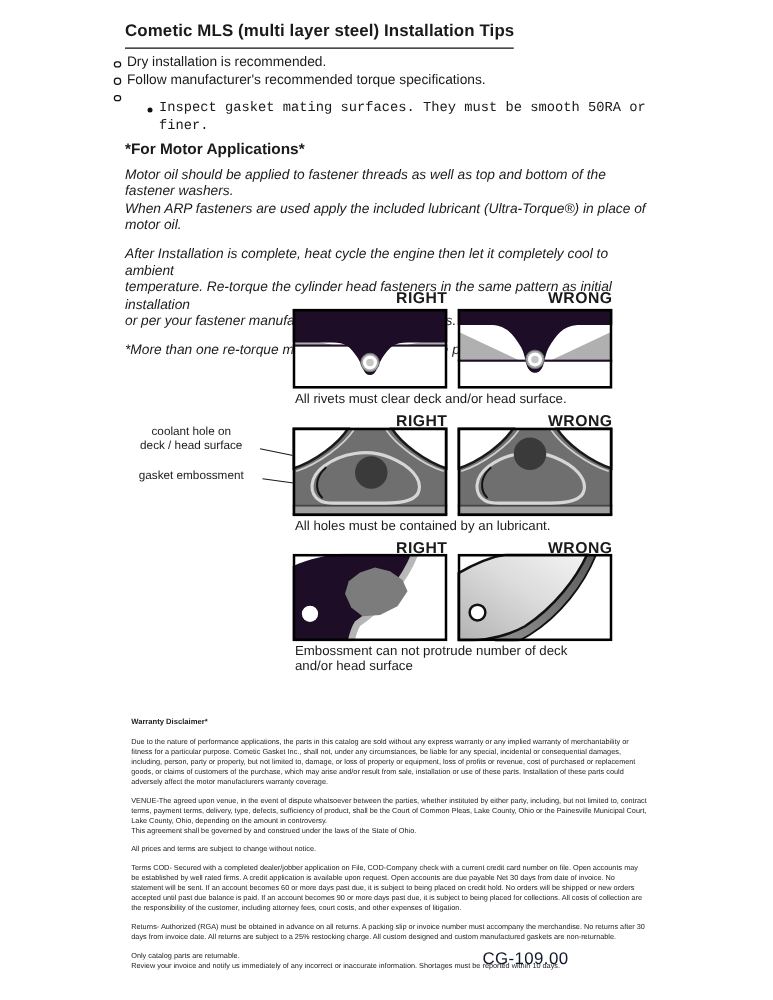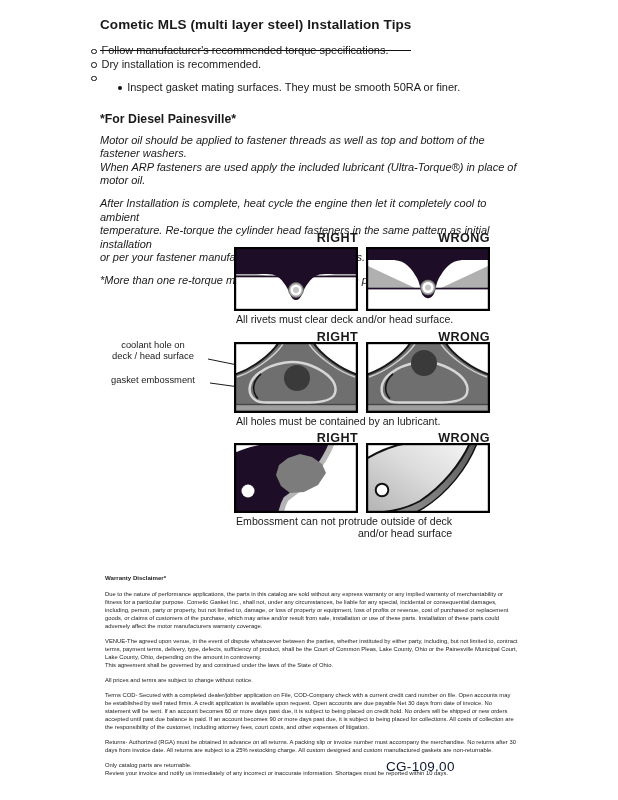--- a/index.html
+++ b/index.html
@@ -5,71 +5,71 @@
   html,body{margin:0;padding:0;}
   body{
     width:618px;height:800px;background:#ffffff;position:relative;overflow:hidden;
     font-family:"Liberation Sans", sans-serif;color:#1a1a1a;
     -webkit-font-smoothing:antialiased;
   }
   .abs{position:absolute;}
   
   .doc-title{
     left:100px;top:17px;font-size:13.5px;font-weight:bold;
-    border-bottom:1.6px solid #111;padding-bottom:18px;letter-spacing:.1px;
+    border-bottom:1.6px solid #111;padding-bottom:6px;letter-spacing:.1px;
   }
   
   .bullets{left:91px;top:44px;font-size:11px;line-height:13.5px;width:440px;}
   .b-row{display:flex;align-items:flex-start;}
-  .b-row.lvl2{margin-left:27px;}
+  .b-row.lvl2{margin-left:27px;font-family:Liberation Mono, monospace;}
   .marker{flex:0 0 auto;margin:4.5px 5px 0 0;}
   .marker.open{width:3.5px;height:3.5px;border:1.1px solid #111;border-radius:50%;background:#fff;}
   .marker.solid{width:4.2px;height:4.2px;border-radius:50%;background:#111;margin-top:5px;}
   
   .diesel{left:100px;top:113px;width:420px;font-size:11px;line-height:13.6px;}
   .diesel h2{font-size:12.3px;font-weight:bold;margin:0 0 7px 0;}
   .diesel p{margin:0 0 9px 0;white-space:pre-line;font-style:italic;}
   .diesel .note{margin-top:0;}
   
   .dg-header{font-size:12.6px;font-weight:bold;letter-spacing:.4px;width:124px;text-align:right;}
   .panel{width:124px;display:block;}
-  .caption{font-size:10.6px;line-height:11.5px;white-space:pre-line;text-align:right;}
+  .caption{font-size:10.6px;line-height:11.5px;white-space:pre-line;}
   .ann{font-size:9.4px;line-height:10.5px;text-align:center;white-space:pre-line;width:110px;}
   
   .disclaimer{left:105px;top:574px;width:413px;font-size:5.85px;line-height:8px;color:#222;}
   .disclaimer .dh{font-weight:bold;margin-bottom:8px;font-size:6.1px;}
   .disclaimer p{margin:0 0 7px 0;white-space:pre-line;}
   
   .footer-code{left:386px;top:759px;font-size:13.5px;color:#0f172a;letter-spacing:.3px;}
 </style>
 </head>
 <body>
 
 <div class="abs doc-title">Cometic MLS (multi layer steel) Installation Tips</div>
 
 <div class="abs bullets">
   <div class="b-row">
     <span class="marker open"></span>
-    <span>Follow manufacturer's recommended torque specifications.</span>
+    <span>Dry installation is recommended.</span>
   </div>
   <div class="b-row">
     <span class="marker open"></span>
-    <span>Dry installation is recommended.</span>
+    <span>Follow manufacturer's recommended torque specifications.</span>
   </div>
   <div class="b-row">
     <span class="marker open"></span>
   </div>
   <div class="b-row lvl2">
     <span class="marker solid"></span>
     <span>Inspect gasket mating surfaces.  They must be smooth 50RA or finer.</span>
   </div>
 </div>
 
 <div class="abs diesel">
-  <h2>*For Diesel Painesville*</h2>
+  <h2>*For Motor Applications*</h2>
   <p>Motor oil should be applied to fastener threads as well as top and bottom of the fastener washers.
 When ARP fasteners are used apply the included lubricant (Ultra-Torque®) in place of motor oil.</p>
   <p>After Installation is complete, heat cycle the engine then let it completely cool to ambient
 temperature. Re-torque the cylinder head fasteners in the same pattern as initial installation
 or per your fastener manufacturer's recommendations.</p>
   <p class="note">*More than one re-torque may be required to achieve proper fastener stretch*</p>
 </div>
 
 <div class="abs dg-header" style="left:234px;top:231px;">RIGHT</div>
 <div class="abs dg-header" style="left:366px;top:231px;">WRONG</div>
@@ -175,21 +175,21 @@
     </linearGradient>
   </defs>
   <rect width="124" height="70" fill="#ffffff"></rect>
   <path d="M106,0 C97,22 79,46 55,61 C47,66 38,69 30,70" fill="none" stroke="#111111" stroke-width="11"></path>
   <path d="M106,0 C97,22 79,46 55,61 C47,66 38,69 30,70" fill="none" stroke="url(#g-stripe-w)" stroke-width="8"></path>
   <path d="M0,16 C15,7 28,2 42,0 H104 C95,20 77,43 54,58 C38,67 18,70 0,70 Z" fill="url(#g-band-w)" stroke="#111111" stroke-width="2"></path>
   <circle cx="16" cy="47" r="6.3" fill="#ffffff" stroke="#111111" stroke-width="2"></circle>
   <rect x="1.1" y="1.1" width="121.8" height="67.8" fill="none" stroke="#000000" stroke-width="2.2"></rect>
 </svg>
 
-<div class="abs caption" style="left:236px;top:516px;">Embossment can not protrude outside of deck
+<div class="abs caption" style="left:236px;top:516px;">Embossment can not protrude number of deck
 and/or head surface</div>
 
 <div class="abs disclaimer">
   <div class="dh">Warranty Disclaimer*</div>
   <p>Due to the nature of performance applications, the parts in this catalog are sold without any express warranty or any implied warranty of merchantability or fitness for a particular purpose.  Cometic Gasket Inc., shall not, under any circumstances, be liable for any special, incidental or consequential damages, including, person, party or property, but not limited to, damage, or loss of property or equipment, loss of profits or revenue, cost of purchased or replacement goods, or claims of customers of the purchase, which may arise and/or result from sale, installation or use of these parts.  Installation of these parts could adversely affect the motor manufacturers warranty coverage.</p>
   <p>VENUE-The agreed upon venue, in the event of dispute whatsoever between the parties, whether instituted by either party, including, but not limited to, contract terms, payment terms, delivery, type, defects, sufficiency of product, shall be the Court of Common Pleas, Lake County, Ohio or the Painesville Municipal Court, Lake County, Ohio, depending on the amount in controversy.
 This agreement shall be governed by and construed under the laws of the State of Ohio.</p>
   <p>All prices and terms are subject to change without notice.</p>
   <p>Terms COD- Secured with a completed dealer/jobber application on File, COD-Company check with a current credit card number on file.  Open accounts may be established by well rated firms.  A credit application is available upon request.  Open accounts are due payable Net 30 days from date of invoice.  No statement will be sent.  If an account becomes 60 or more days past due, it is subject to being placed on credit hold.  No orders will be shipped or new orders accepted until past due balance is paid.  If an account becomes 90 or more days past due, it is subject to being placed for collections.  All costs of collection are the responsibility of the customer, including attorney fees, court costs, and other expenses of litigation.</p>
   <p>Returns- Authorized (RGA) must be obtained in advance on all returns.  A packing slip or invoice number must accompany the merchandise.  No returns after 30 days from invoice date.  All returns are subject to a 25% restocking charge.  All custom designed and custom manufactured gaskets are non-returnable.</p>

